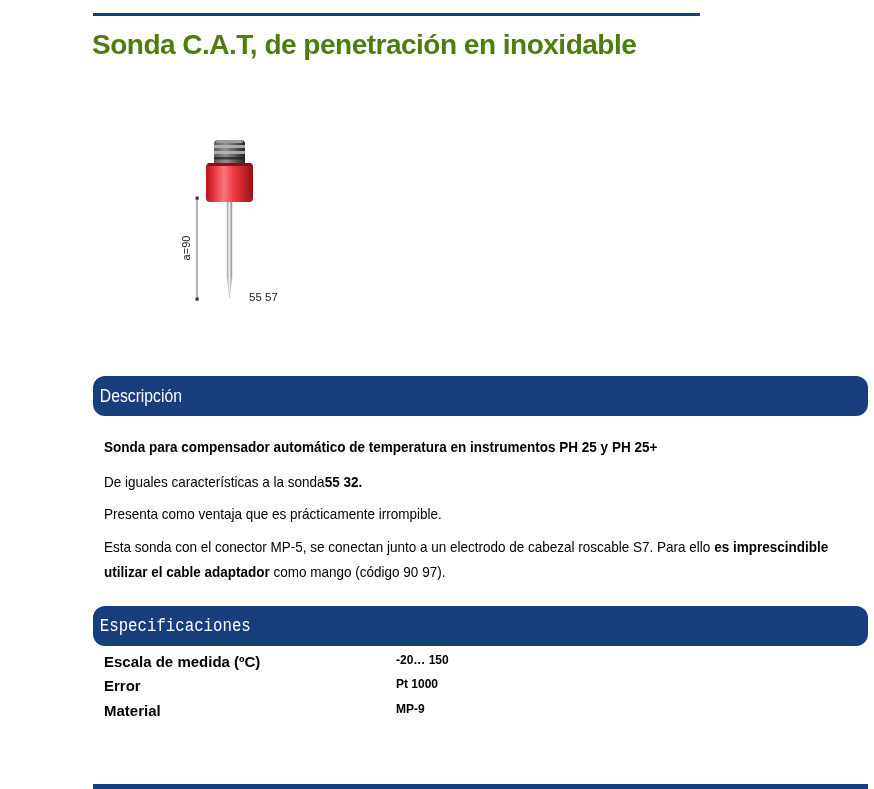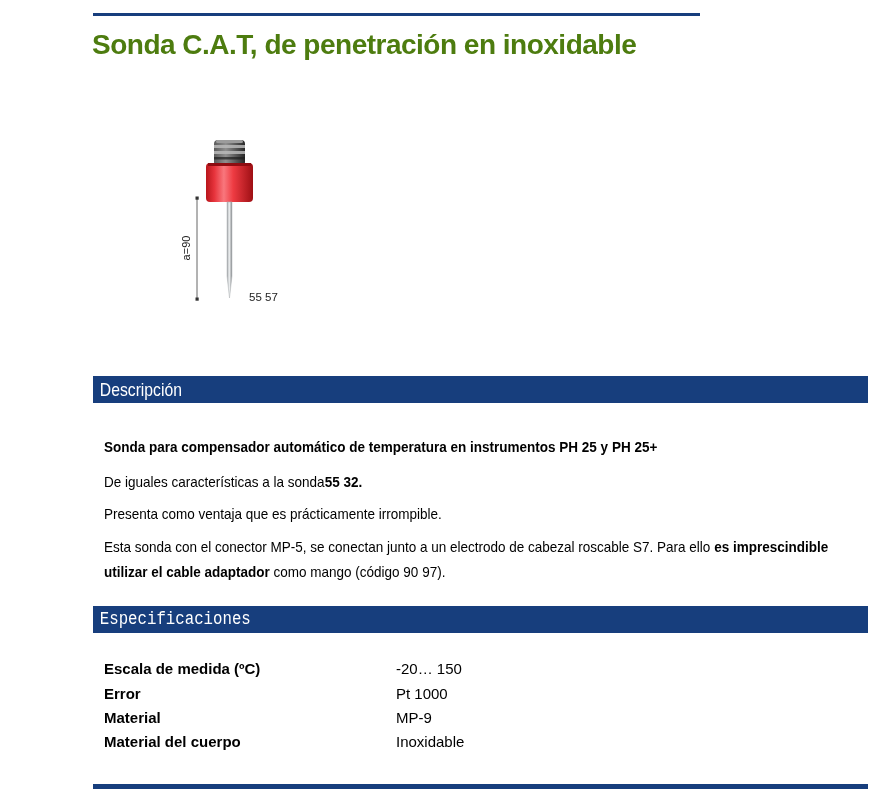--- a/index.html
+++ b/index.html
@@ -27,24 +27,25 @@
     color: #4d7c0f;
     white-space: nowrap;
   }
   .probe-figure {
     position: absolute;
     left: 178px; top: 136px;
   }
   .section-bar {
     position: absolute;
     left: 93px;
-    width: 775px; height: 27px;
+    width: 775px; height: 40px;
     background: #173e7d;
     display: flex;
     align-items: center;
+    border-radius: 12px;
   }
   .section-bar.descripcion { top: 376px; }
   .section-bar.especificaciones { top: 606px; font-family: Liberation Mono, monospace; }
   .section-bar .bar-label {
     color: #ffffff;
     font-size: 18.5px;
     font-weight: 400;
     padding-left: 8px;
     transform: scaleX(0.85);
     transform-origin: 0 50%;
@@ -68,29 +69,30 @@
   .seg-b { font-weight: bold; }
   .spec-table {
     position: absolute;
     left: 104px; top: 653px;
     width: 700px;
     color: #000000;
   }
   .spec-row {
     display: flex;
     height: 24.3px;
-    align-items: flex-end;
+    align-items: flex-start;
   }
   .spec-label {
     width: 292px;
     font-size: 15px;
     font-weight: bold;
   }
   .spec-value {
-    font-size: 15px;
+    font-size: 12px;
+    font-weight: bold;
   }
   .bottom-rule {
     position: absolute;
     left: 93px; top: 784px;
     width: 775px; height: 5px;
     background: #173e7d;
   }
   svg text { font-family: "Liberation Sans", sans-serif; }
 </style>
 </head>
@@ -164,21 +166,17 @@
       <div class="spec-value">-20… 150</div>
     </div>
     <div class="spec-row">
       <div class="spec-label">Error</div>
       <div class="spec-value">Pt 1000</div>
     </div>
     <div class="spec-row">
       <div class="spec-label">Material</div>
       <div class="spec-value">MP-9</div>
     </div>
-    <div class="spec-row">
-      <div class="spec-label">Material del cuerpo</div>
-      <div class="spec-value">Inoxidable</div>
-    </div>
   </div>
 
   <div class="bottom-rule"></div>
 
 </div>
 
 </body></html>

